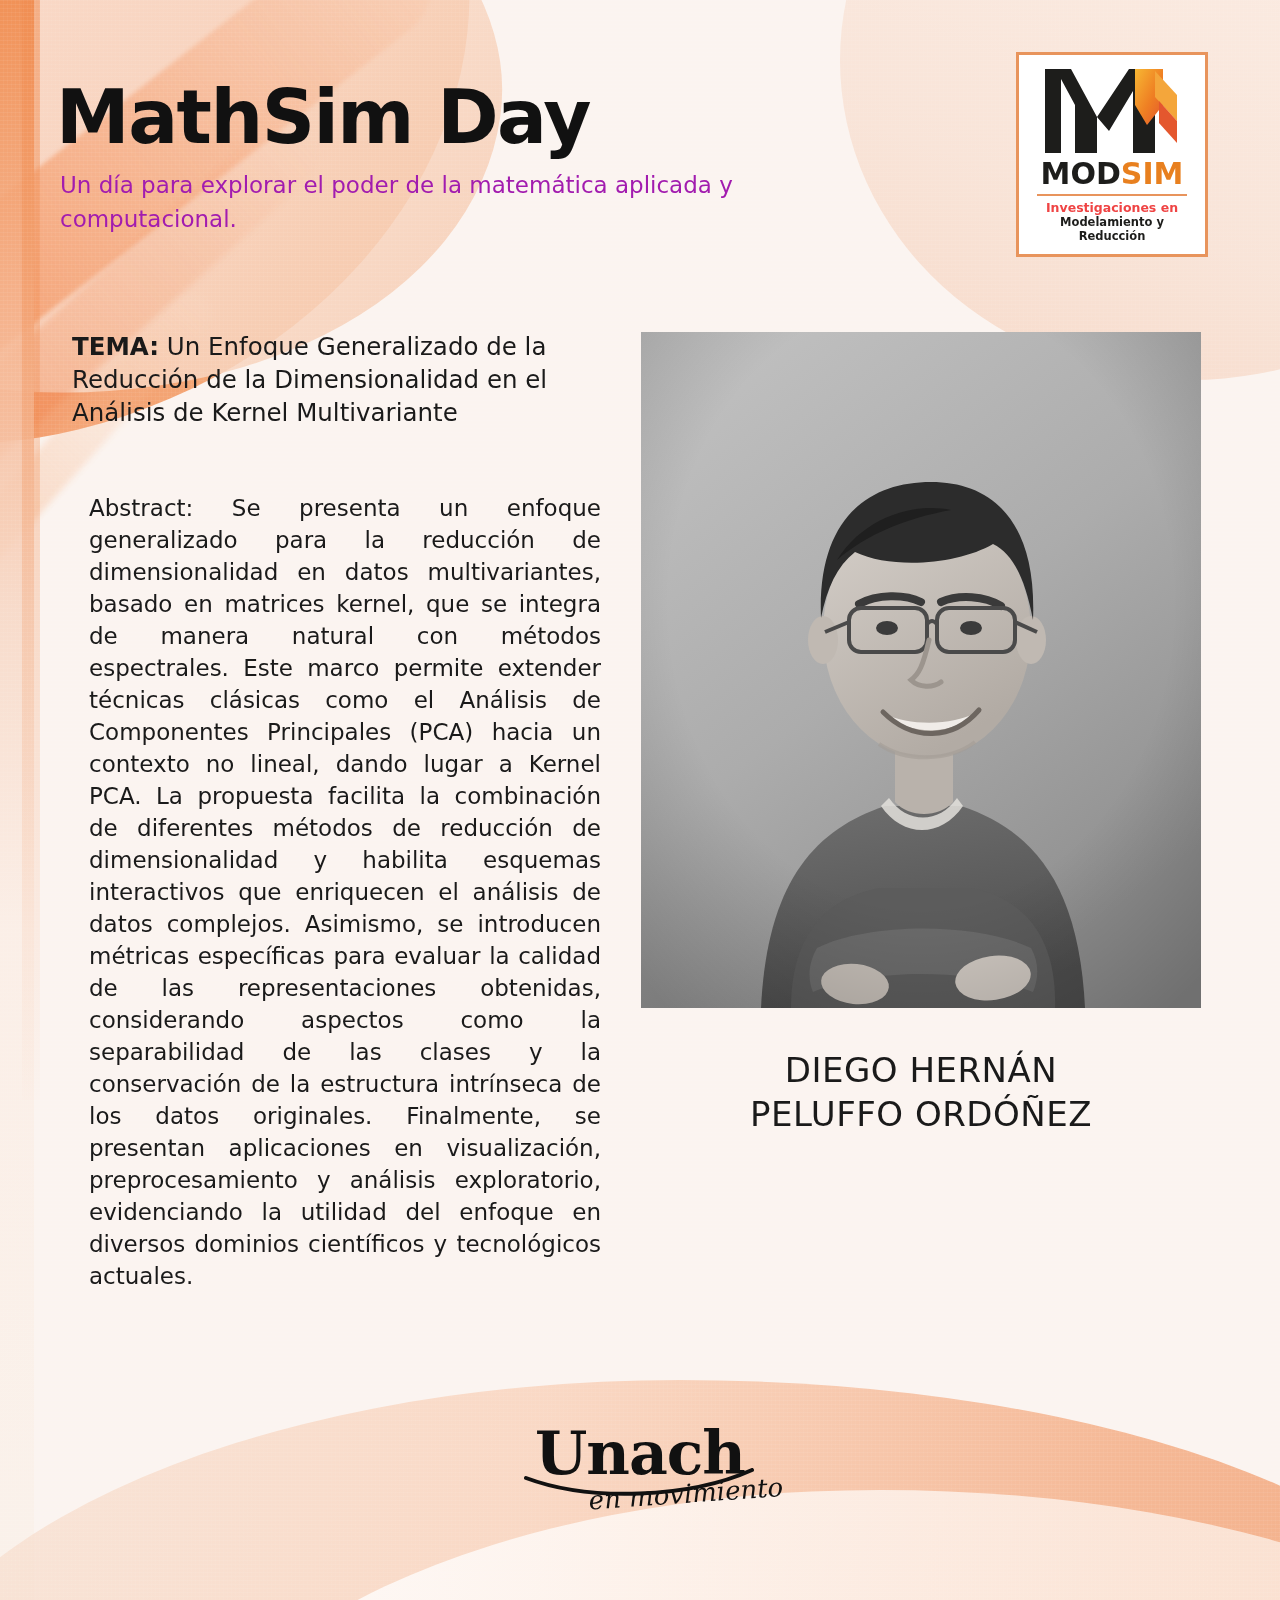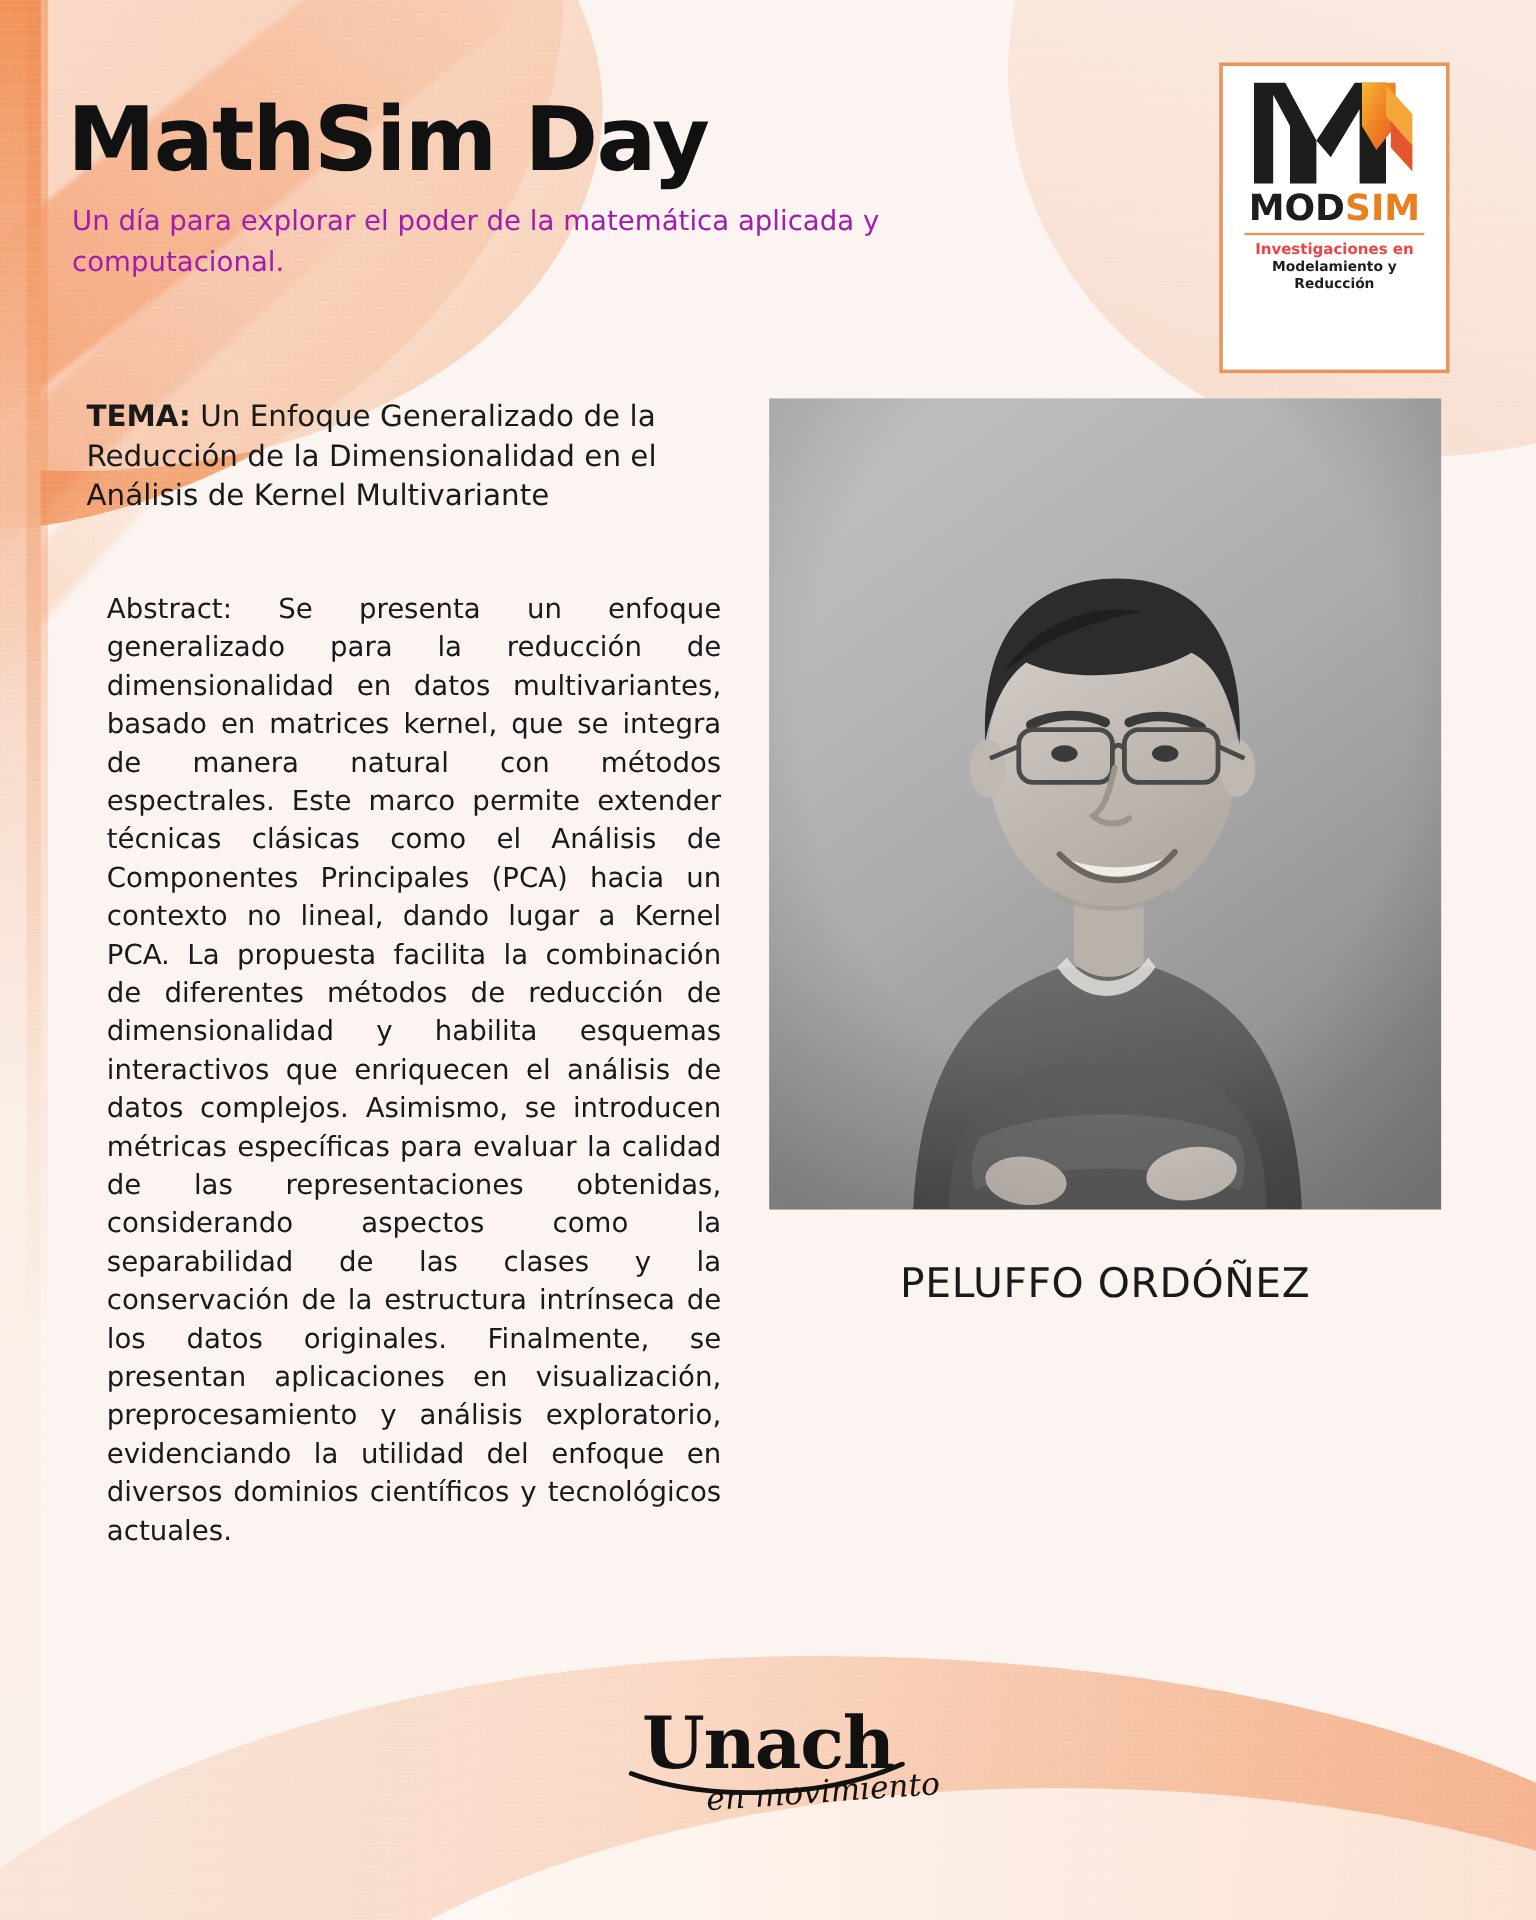--- a/index.html
+++ b/index.html
@@ -134,21 +134,21 @@
     line-height: 34px;
     color: #a21caf;
     font-family: "DejaVu Sans", sans-serif;
   }
 
   
   .logo {
     position: absolute;
     right: 72px; top: 52px;
     width: 192px;
-    height: 259px;
+    height: 205px;
     background: #ffffff;
     border: 3px solid #e8945c;
     box-sizing: border-box;
     padding: 6px 8px 15px 8px;
     text-align: center;
   }
   .logo-mark { position: relative; width: 100%; height: 96px; }
   .logo-mark svg { display: block; margin: 0 auto; }
   .logo-word {
     font-size: 30px;
@@ -376,20 +376,21 @@
         <path d="M244 382 C270 404 312 404 336 380 C312 394 268 394 244 382 Z" fill="#f0ece8"></path>
         <path d="M242 380 C272 410 312 408 338 378" stroke="#6d6660" stroke-width="5" fill="none" stroke-linecap="round"></path>
 
         <path d="M238 412 C264 430 308 430 334 410" stroke="#a49d96" stroke-width="4" fill="none" opacity="0.6"></path>
 
         <rect x="0" y="0" width="560" height="676" fill="url(#vig)"></rect>
       </svg>
     </div>
 
     <div class="speaker-name">
+      <div>DIEGO HERNÁN</div>
       <div>PELUFFO ORDÓÑEZ</div>
     </div>
 
     <div class="unach">
       <div class="unach-word">Unach</div>
       <div class="unach-tag">en movimiento</div>
     </div>
     <svg class="unach-swoosh" viewBox="0 0 240 30" xmlns="http://www.w3.org/2000/svg">
       <path d="M6 10 C70 34 170 30 232 2" stroke="#111" stroke-width="4" fill="none" stroke-linecap="round"></path>
     </svg>

